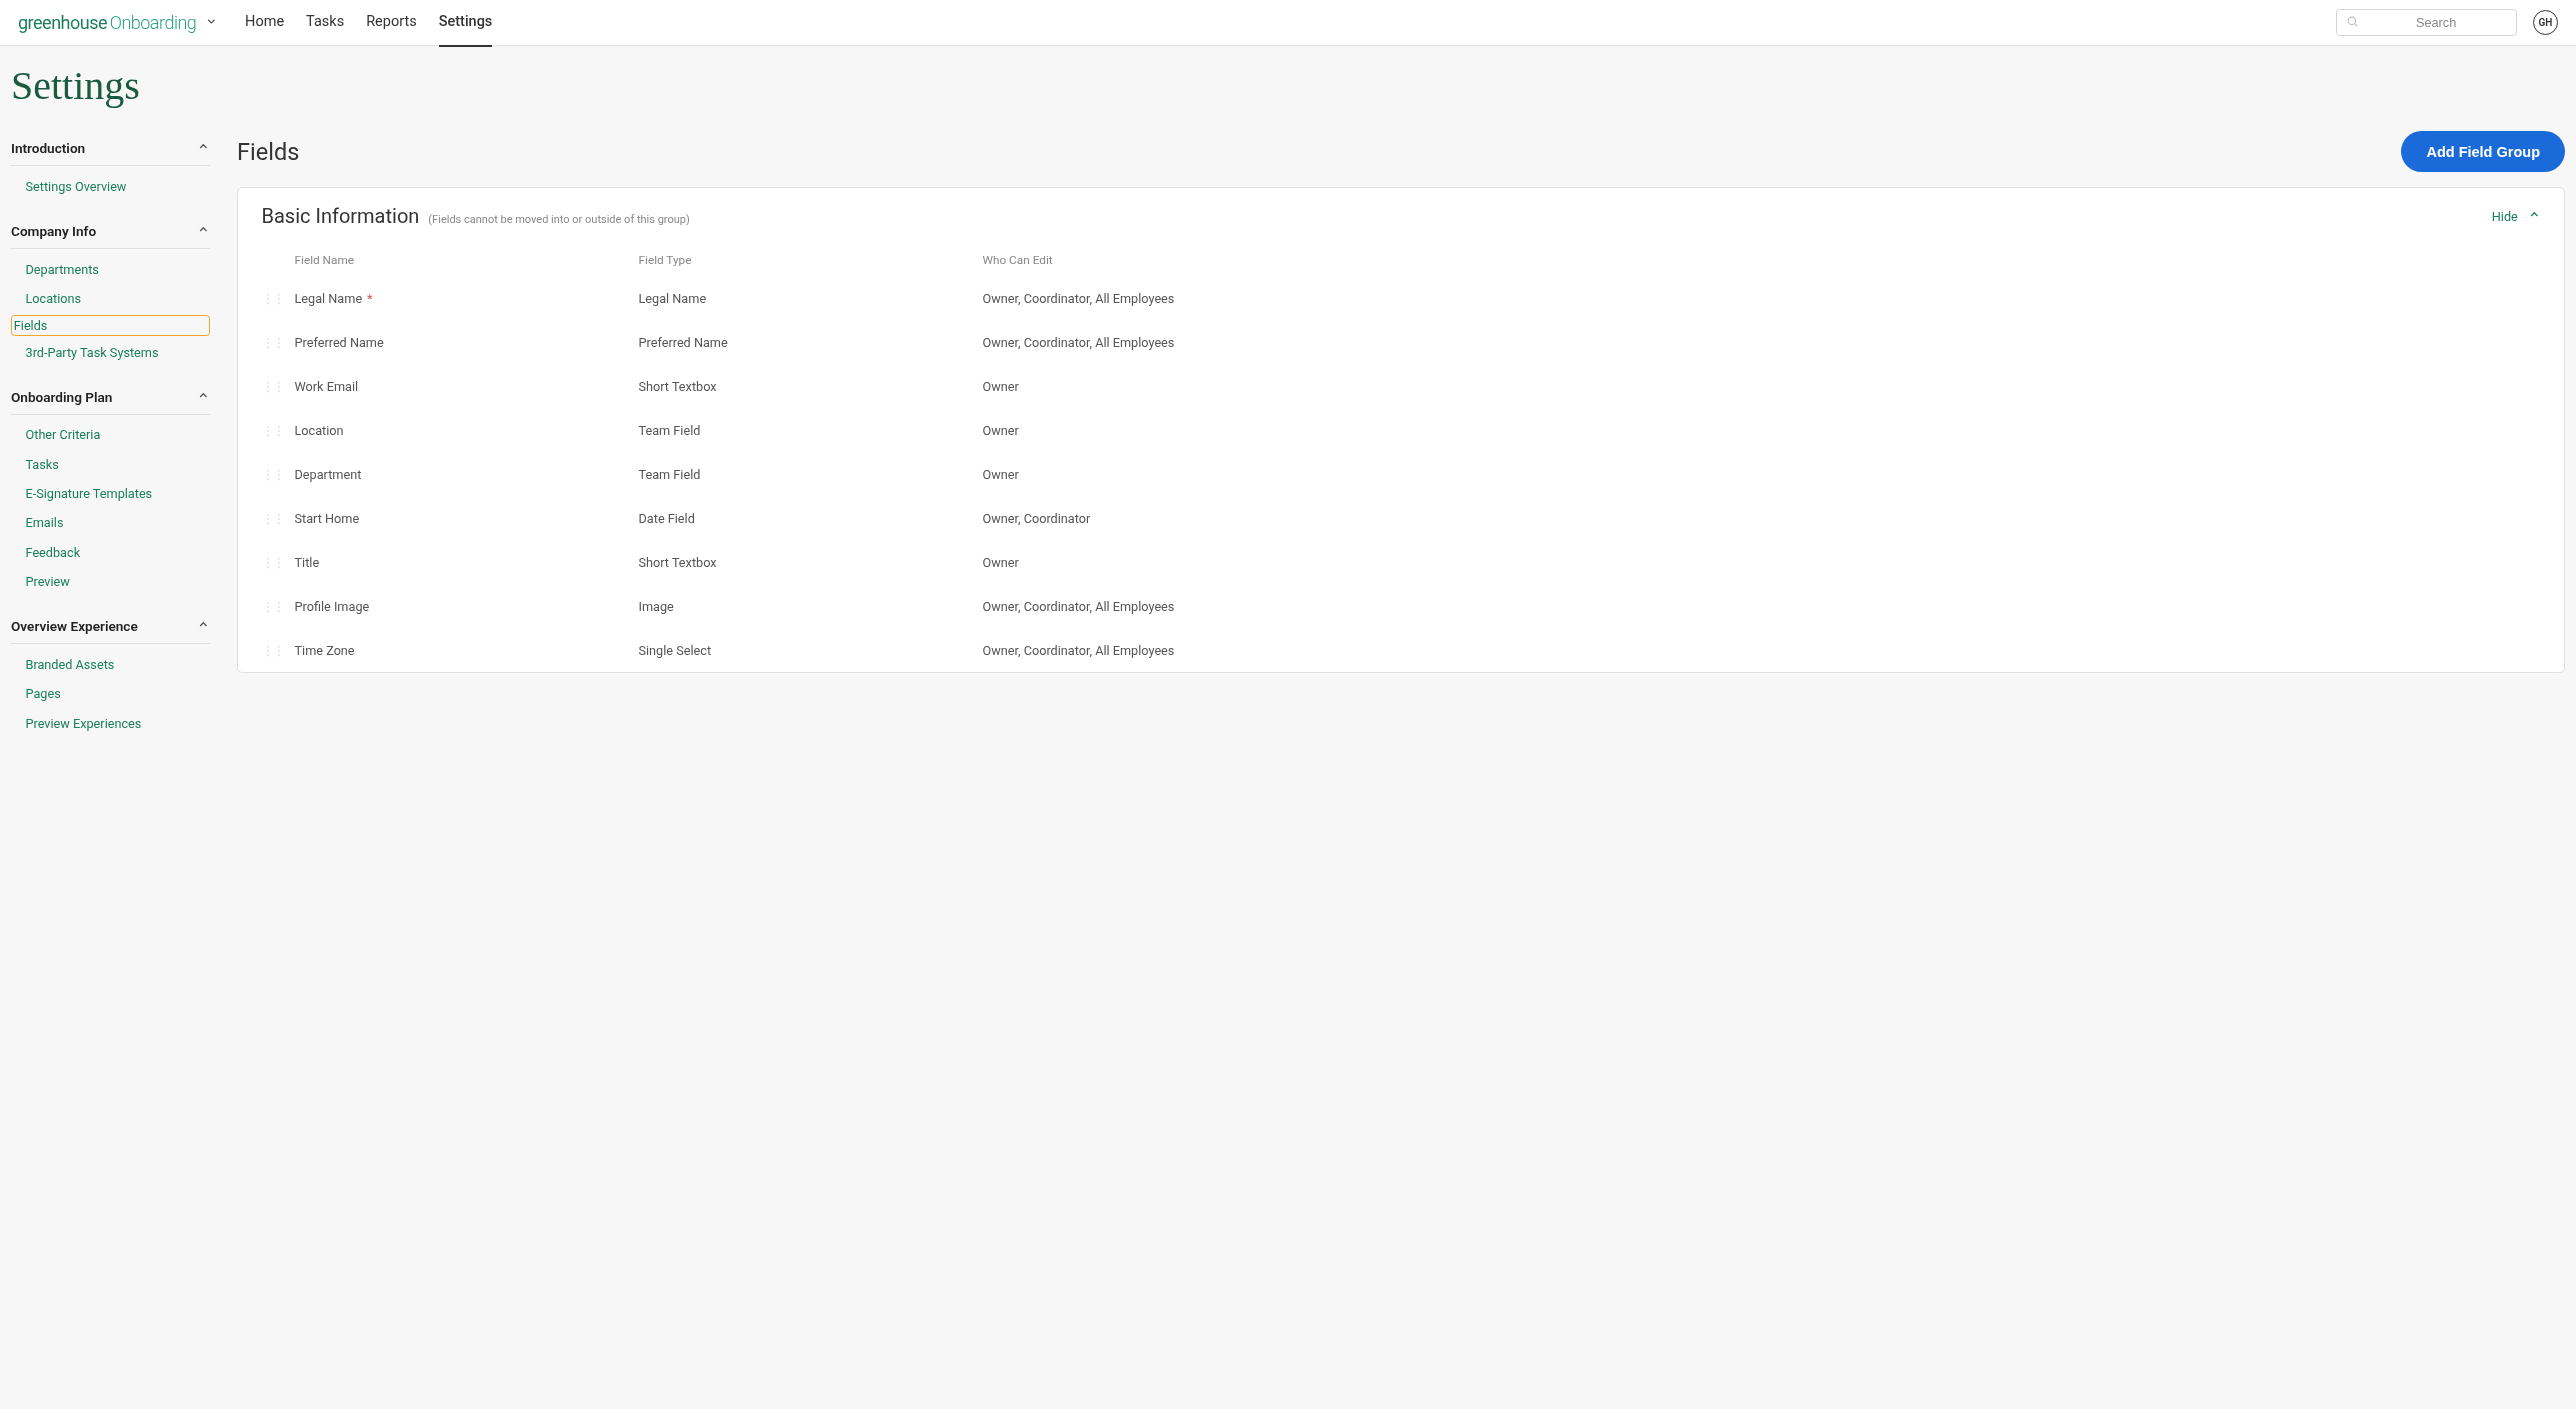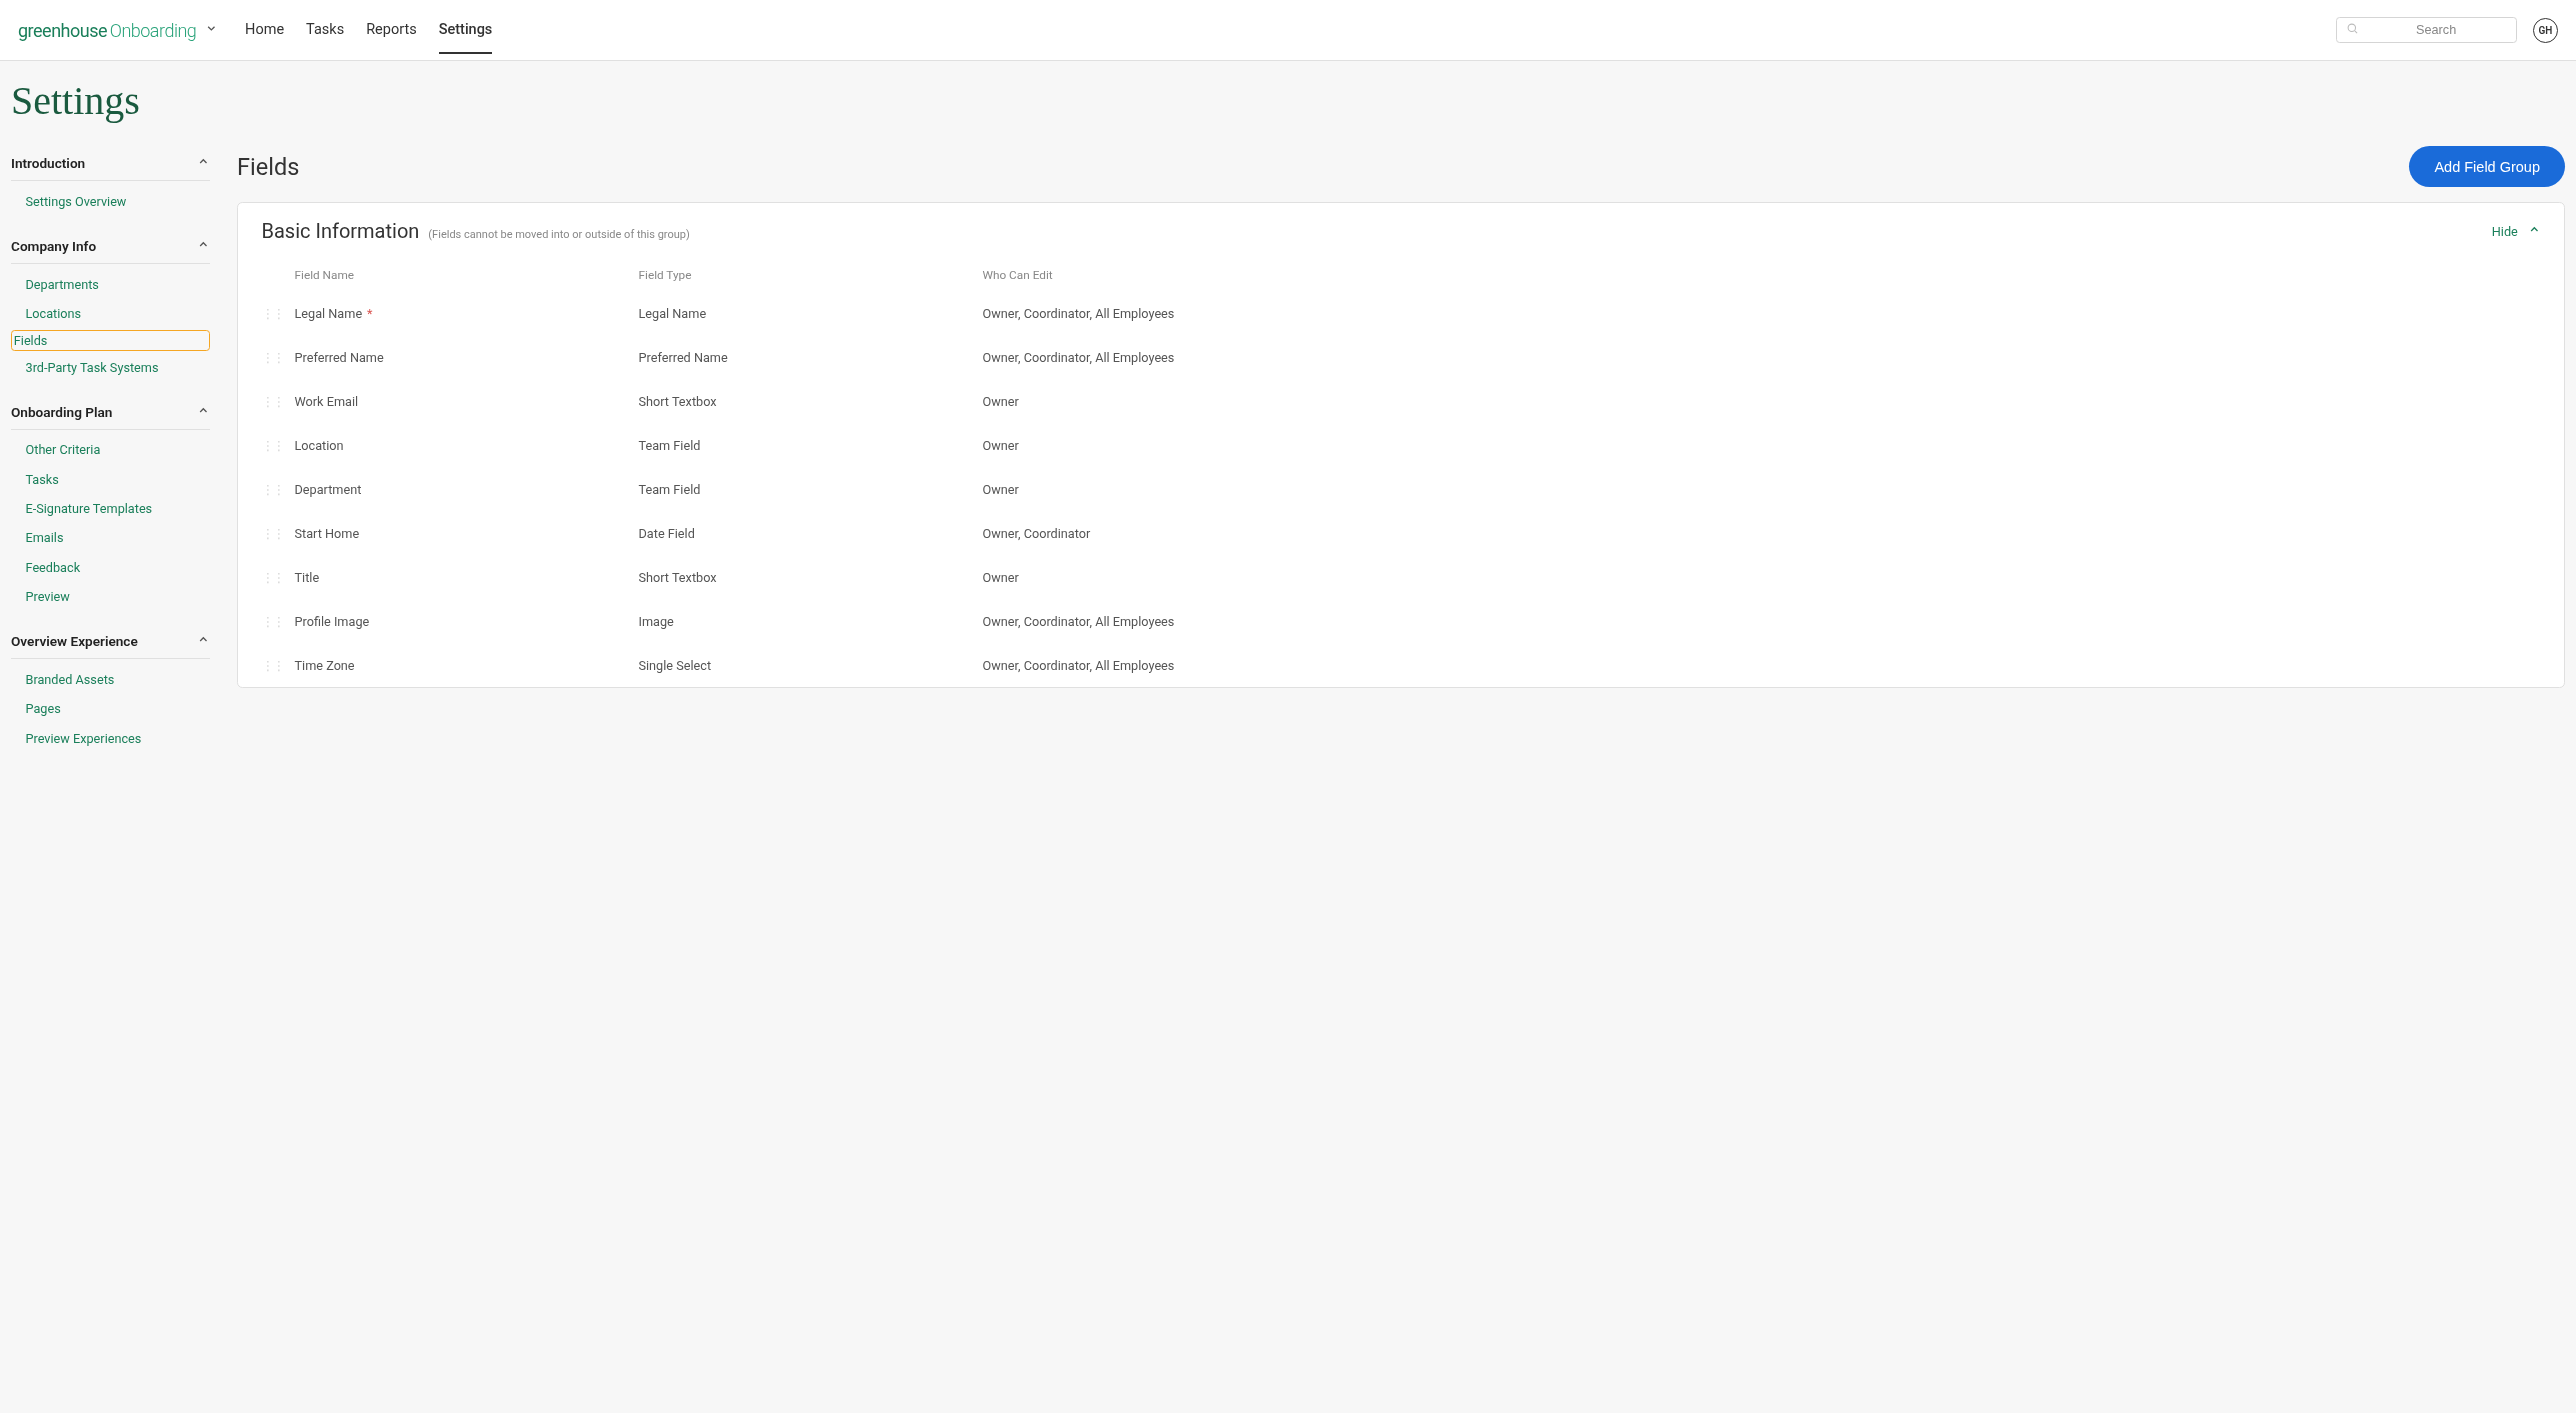--- a/index.html
+++ b/index.html
@@ -10,21 +10,21 @@
     body {
       font-family: -apple-system, BlinkMacSystemFont, "Segoe UI", Roboto, Helvetica, Arial, sans-serif;
       font-size: 12.7px;
       color: #333;
       background: #fff;
     }
     .top-nav {
       display: flex;
       align-items: center;
       padding: 0 18px;
-      height: 61px;
+      height: 46px;
       border-bottom: 0.9px solid #e0e0e0;
       background: #fff;
     }
     .logo-wrap {
       display: flex;
       align-items: center;
       margin-right: 27px;
     }
     .logo-text {
       font-size: 18px;
@@ -152,21 +152,21 @@
       color: #333;
       font-weight: 400;
     }
     .add-btn {
       background: #1a6bd9;
       color: #fff;
       border: none;
       padding: 12.7px 25px;
       border-radius: 25px;
       font-size: 14.5px;
-      font-weight: 400;
+      font-weight: 700;
       cursor: pointer;
     }
     .panel {
       background: #fff;
       border: 0.9px solid #e0e0e0;
       border-radius: 5.4px;
       padding: 0;
     }
     .panel-header {
       display: flex;

